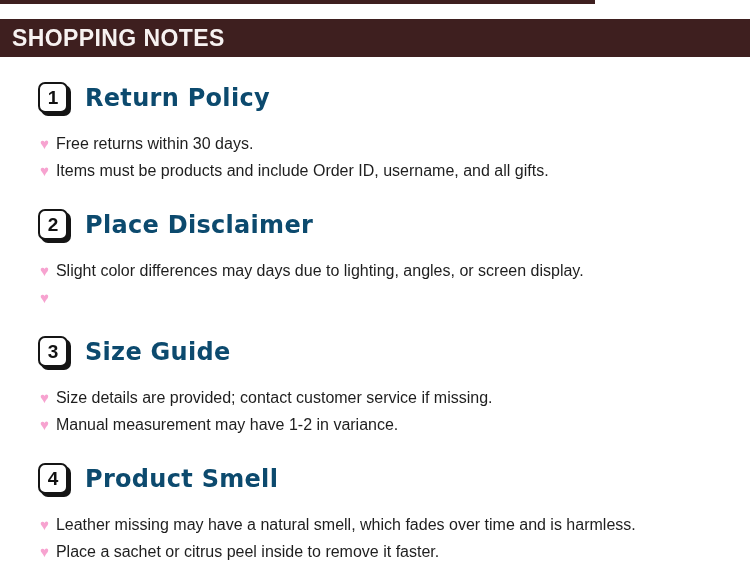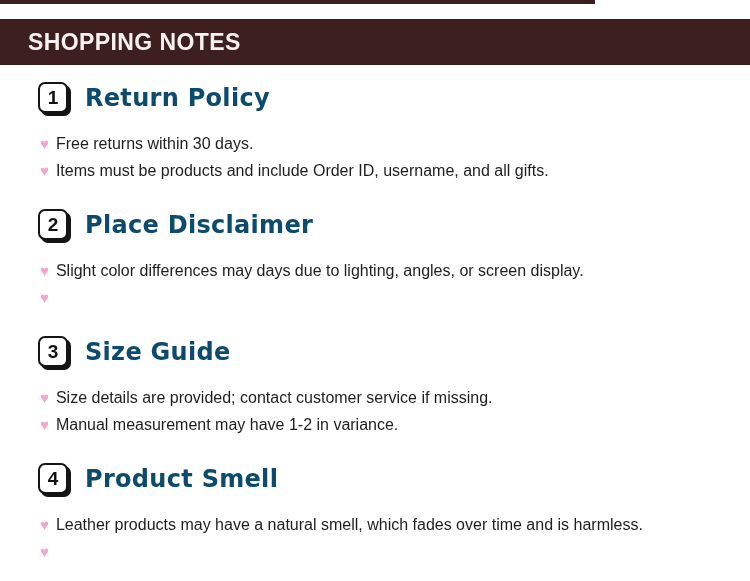--- a/index.html
+++ b/index.html
@@ -13,25 +13,25 @@
   }
   .top-strip {
     position: absolute;
     top: 0; left: 0;
     width: 595px; height: 4px;
     background: #3e1f1f;
   }
   .header {
     position: absolute;
     top: 19px; left: 0;
-    width: 750px; height: 46px;
+    width: 750px; height: 38px;
     background: #3e1f1f;
     display: flex;
     align-items: center;
-    padding-left: 28px;
+    padding-left: 12px;
     box-sizing: border-box;
   }
   .header-title {
     color: #f7f2f1;
     font-size: 23px;
     font-weight: 700;
     letter-spacing: 0.4px;
     font-family: "Liberation Sans", sans-serif;
   }
   .content {
@@ -153,22 +153,23 @@
     </div>
 
     <div>
       <div class="section-head">
         <span class="keycap">4</span>
         <span class="section-title">Product Smell</span>
       </div>
       <ul class="items">
         <li>
           <span class="heart">♥</span>
-          <span>Leather products may have a natural smell, which fades over time and is harmless.</span>
+          <span>Leather missing may have a natural smell, which fades over time and is harmless.</span>
         </li>
         <li>
           <span class="heart">♥</span>
+          <span>Place a sachet or citrus peel inside to remove it faster.</span>
         </li>
       </ul>
     </div>
 
   </div>
 </div>
 
 </body></html>

